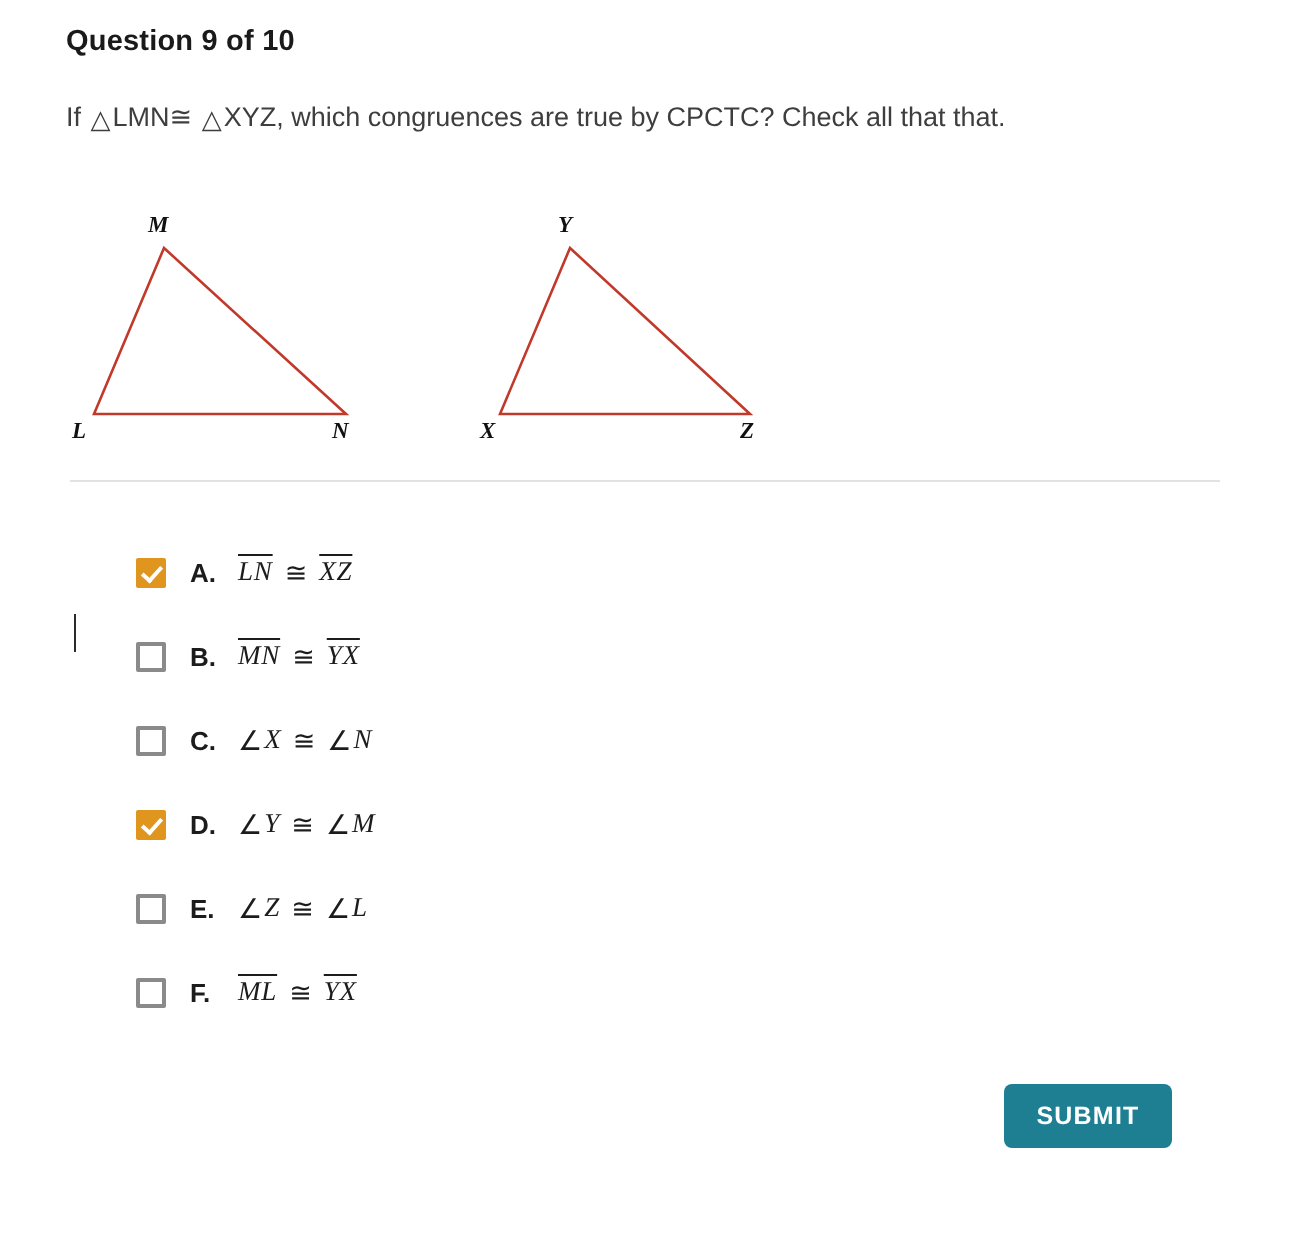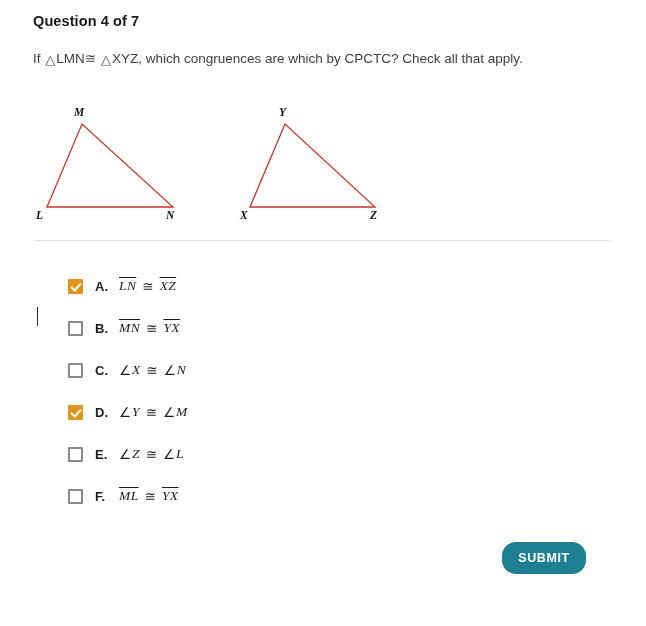--- a/index.html
+++ b/index.html
@@ -160,37 +160,37 @@
   
   .submit-button {
     position: absolute;
     left: 502px;
     top: 542px;
     width: 84px;
     height: 32px;
     background: #1e7e92;
     color: #ffffff;
     border: none;
-    border-radius: 14px;
+    border-radius: 4px;
     font-family: "Liberation Sans", sans-serif;
     font-size: 12.5px;
     font-weight: bold;
     letter-spacing: 0.6px;
     cursor: pointer;
   }
 </style>
 </head>
 <body>
 
-<div class="question-title">Question 4 of 7</div>
+<div class="question-title">Question 9 of 10</div>
 
 <div class="question-body">
   <span>If</span>
   <span class="tri-sym">△</span><span class="ital">LMN</span><span>≅</span>
-  <span class="tri-sym">△</span><span class="ital">XYZ</span><span>, which congruences are which by CPCTC? Check all that apply.</span>
+  <span class="tri-sym">△</span><span class="ital">XYZ</span><span>, which congruences are true by CPCTC? Check all that that.</span>
 </div>
 
 <div class="figures">
   <svg width="646" height="125" viewBox="0 0 646 125">
     <g id="triangle-group">
         <polygon points="47,107 82,24 173,107" fill="none" stroke="#c0392b" stroke-width="1.3"></polygon>
         <text x="36" y="119" class="vlabel">L</text>
         <text x="74" y="16" class="vlabel">M</text>
         <text x="166" y="119" class="vlabel">N</text>
         <polygon points="250,107 285,24 375,107" fill="none" stroke="#c0392b" stroke-width="1.3"></polygon>

